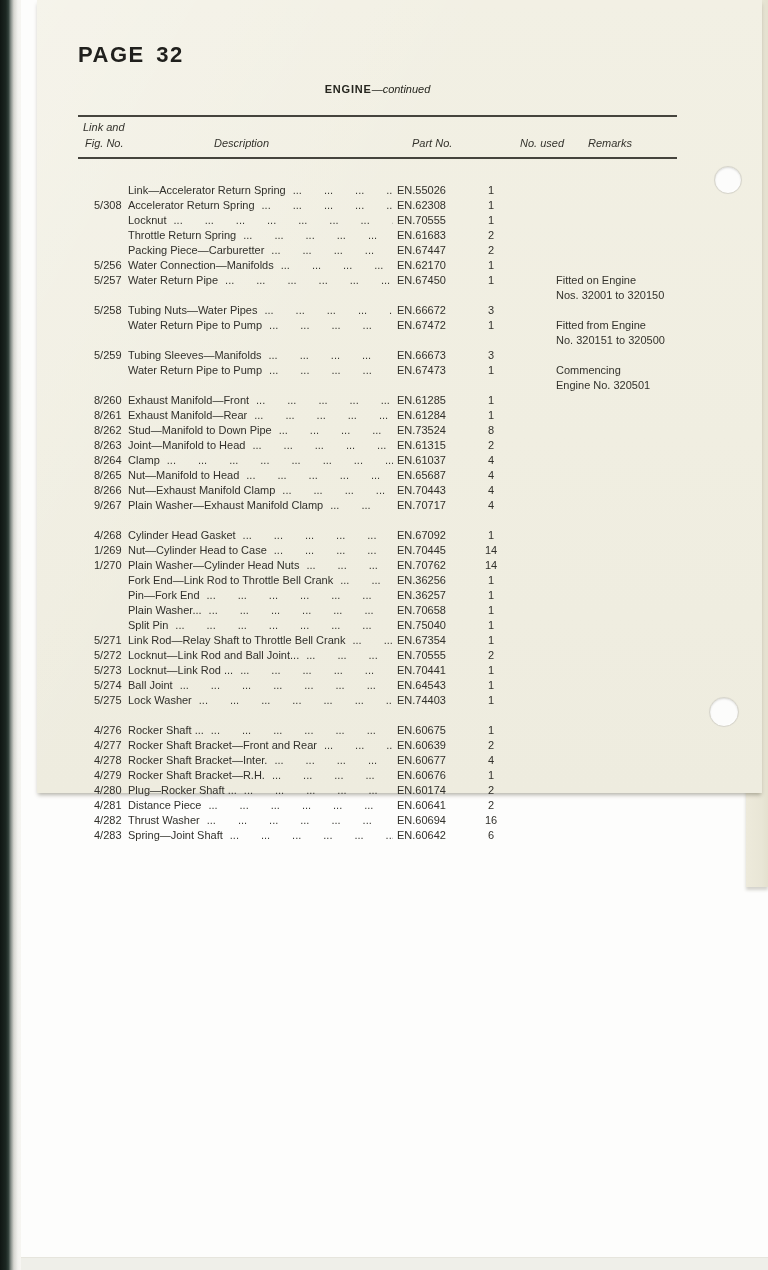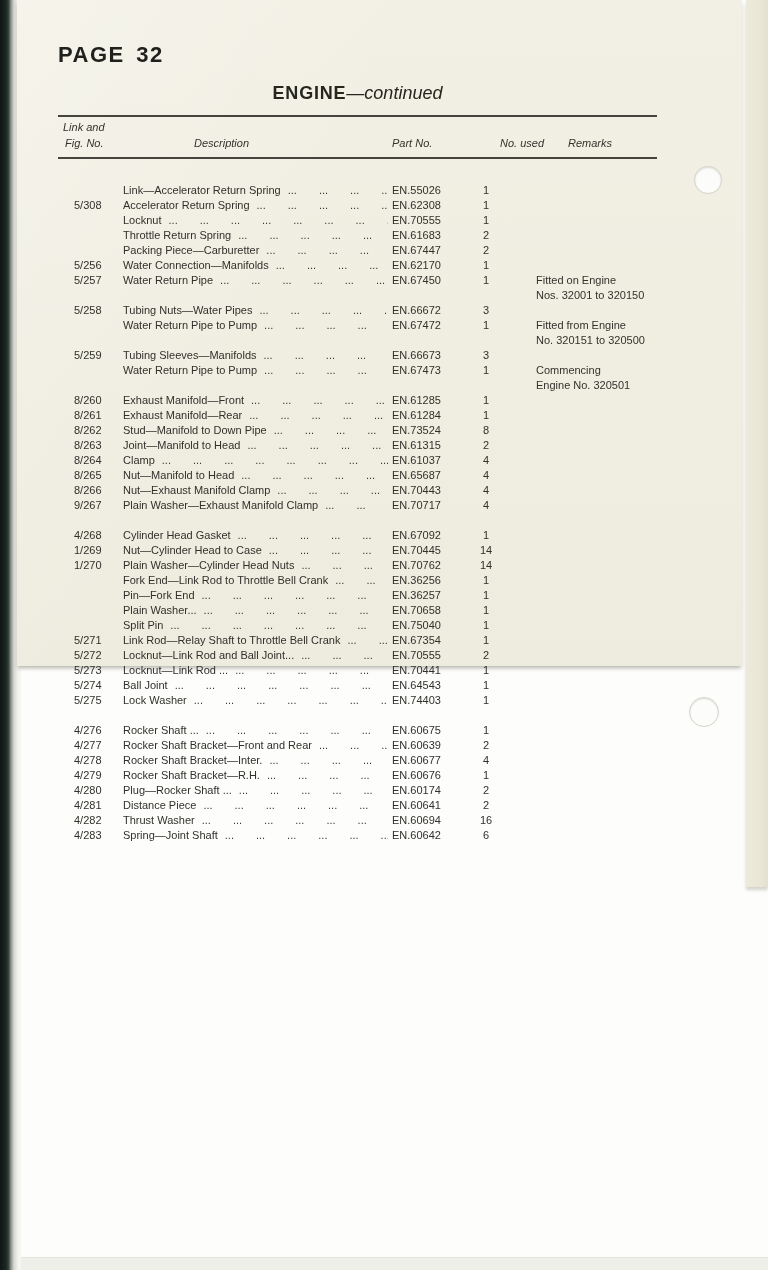--- a/index.html
+++ b/index.html
@@ -22,34 +22,34 @@
       #8a928c 52%, #d6d6d0 66%, #f2f2ee 85%, #f7f6f2 100%);
   }
   
   .under-page{
     position:absolute;left:746px;top:0;width:22px;height:887px;
     background:linear-gradient(to right,#edeadb,#e9e6d6 70%,#e4e1cf);
     box-shadow:0 3px 3px rgba(120,115,95,.3);
   }
   
   .paper{
-    position:absolute;left:17px;top:0;width:725px;height:666px;
+    position:absolute;left:37px;top:0;width:725px;height:793px;
     background:
       linear-gradient(120deg, rgba(255,255,255,.25), rgba(0,0,0,0) 40%),
       linear-gradient(to bottom,#f2f0e4 0%,#f0eee1 55%,#eeecdf 100%);
     box-shadow:0 3px 4px -1px rgba(95,90,72,.45);
   }
   .page-label{
     position:absolute;left:41px;top:42px;
     font-size:22px;font-weight:bold;letter-spacing:1.5px;color:#20201d;
     word-spacing:4px;
   }
   .section-title{
     position:absolute;left:41px;top:83px;width:599px;text-align:center;
-    font-size:18px;color:#26261f;
+    font-size:11px;color:#26261f;
   }
   .section-title .t-bold{font-weight:bold;letter-spacing:.8px;}
   .section-title .t-it{font-style:italic;font-weight:normal;}
   .rule{
     position:absolute;left:41px;width:599px;height:2px;background:#45443d;
   }
   .rule-top{top:115px;}
   .rule-bottom{top:157px;}
   .col-head{
     position:absolute;font-style:italic;font-size:11px;color:#33322c;
@@ -65,21 +65,21 @@
   .tbody{
     position:absolute;left:41px;top:183px;width:620px;
     font-size:11px;color:#31302b;
   }
   .row{
     position:relative;display:flex;height:15px;line-height:15px;
     white-space:nowrap;
   }
   .c-fig{width:50px;padding-left:16px;box-sizing:border-box;flex:none;}
   .c-desc{
-    margin-left:15px;width:265px;flex:none;display:flex;
+    width:265px;flex:none;display:flex;
     overflow:hidden;
   }
   .c-desc .dtext{flex:none;}
   .c-desc .dots{
     flex:1;overflow:hidden;white-space:nowrap;margin-left:7px;
     color:#3a3933;
   }
   .c-part{margin-left:4px;width:68px;flex:none;}
   .c-used{margin-left:4px;width:44px;flex:none;text-align:center;}
   .c-remark{

